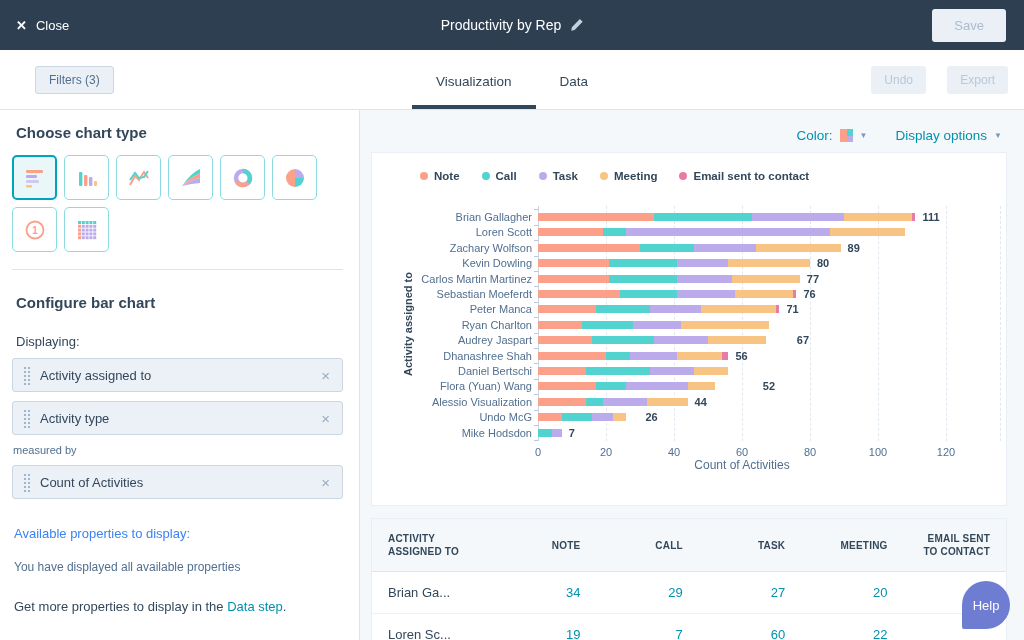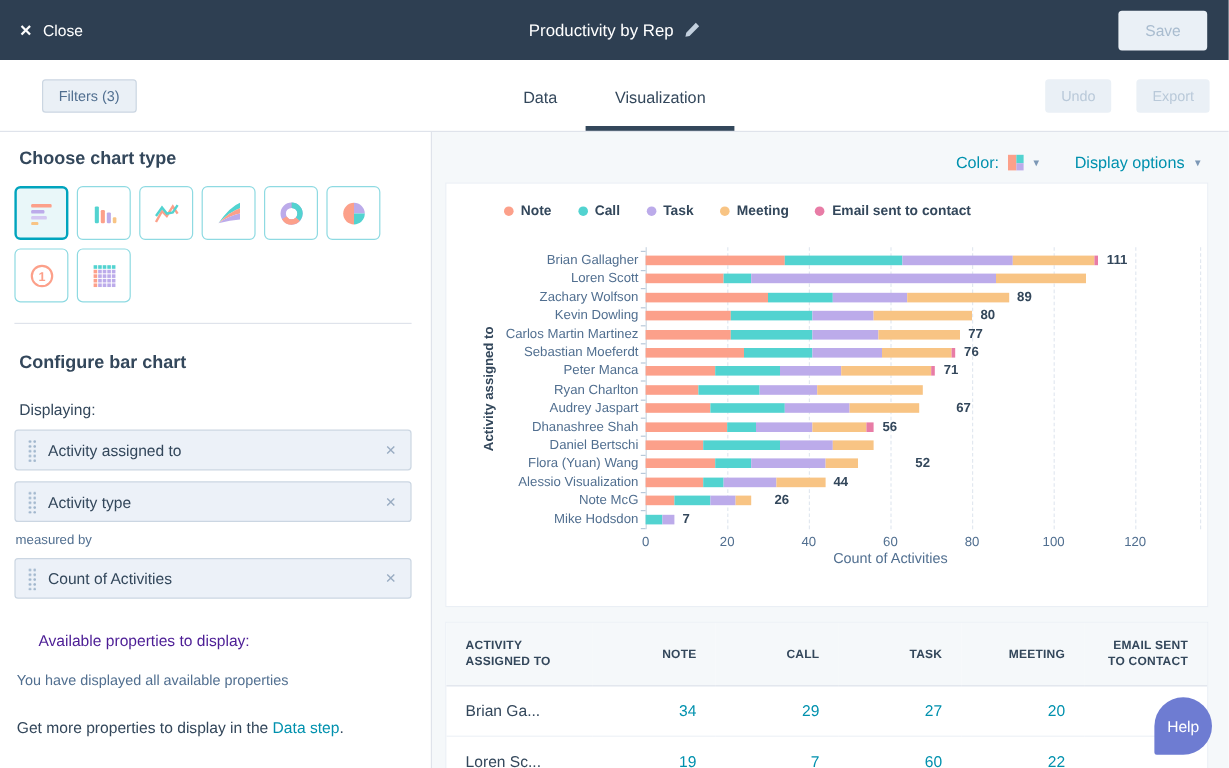--- a/index.html
+++ b/index.html
@@ -32,21 +32,21 @@
   .chart-type.selected { border:2px solid #00a4bd; background:#e9f7f9; }
   .divider { border:none; border-top:1px solid #dfe3eb; margin:17px 0 0; }
   .cfg-heading { margin-top:24px; }
   .displaying { margin:23px 0 0 4px; font-size:13px; color:#33475b; }
   .pill { margin-top:9px; height:34px; background:#ecf1f8; border:1px solid #cbd6e2; border-radius:3px; display:flex; align-items:center; padding:0 12px 0 10px; cursor:grab; }
   .pill:first-of-type { margin-top:15px; }
   .drag-handle { width:7px; height:19px; background-image:radial-gradient(circle,#9fb5cc 1px,transparent 1.2px); background-size:4px 4px; margin-right:10px; }
   .pill-label { font-size:13px; color:#33475b; flex:1; }
   .pill-x { color:#99acc2; font-size:15px; cursor:pointer; line-height:1; }
   .measured-by { margin:9px 0 1px 1px; font-size:11px; color:#516f90; }
-  .avail-heading { margin:27px 0 0 20px; font-size:13px; color:#4c1d95; }
+  .avail-heading { margin:27px 0 0 2px; font-size:13px; color:#3b82f6; }
   .avail-note { margin:19px 0 0 2px; font-size:12px; color:#516f90; }
   .more-line { margin:25px 0 0 2px; font-size:13px; color:#33475b; }
   .link { color:#0091ae; text-decoration:none; cursor:pointer; }
 
   
   .main { flex:1; background:#f5f8fa; position:relative; }
   .options-row { height:42px; display:flex; justify-content:flex-end; align-items:center; gap:28px; padding:8px 22px 0 0; font-size:13.5px; color:#0091ae; }
   .opt-item { display:flex; align-items:center; gap:7px; cursor:pointer; }
   .caret { font-size:8px; color:#7c98b6; }
   .swatch { width:13px; height:13px; display:grid; grid-template-columns:7px 6px; grid-template-rows:7px 6px; }
@@ -95,22 +95,22 @@
     <svg width="14" height="14" viewBox="0 0 16 16">
         <path d="M11.6 1.2l3.2 3.2L5.6 13.6l-3.9.9.8-4L11.6 1.2zM10.4 3.6l2 2" fill="#c3d0de"></path>
       </svg>
   </div>
   <button class="save-btn">Save</button>
 </header>
 
 <div class="toolbar">
   <button class="filters-btn">Filters (3)</button>
   <nav class="tabs">
+    <button class="tab active">Visualization</button>
     <button class="tab">Data</button>
-    <button class="tab active">Visualization</button>
   </nav>
   <button class="ghost-btn undo-btn">Undo</button>
   <button class="ghost-btn export-btn">Export</button>
 </div>
 
 <div class="content">
 
   <aside class="sidebar">
     <h2 class="side-heading">Choose chart type</h2>
     <div class="icon-grid" id="icon-grid">
@@ -365,21 +365,21 @@
           <div class="bar-seg" style="left: 223.8px; top: 229.4px; width: 30.6px; background: rgb(82, 211, 208);"></div>
           <div class="bar-seg" style="left: 254.4px; top: 229.4px; width: 61.2px; background: rgb(188, 171, 234);"></div>
           <div class="bar-seg" style="left: 315.6px; top: 229.4px; width: 27.2px; background: rgb(248, 196, 132);"></div>
           <div class="total-label" style="left: 349.8px; top: 227.4px; padding-left: 41px;">52</div>
           <div class="cat-label" style="left: 10px; top: 242.8px;">Alessio Visualization</div>
           <div class="bar-seg" style="left: 166px; top: 244.8px; width: 47.6px; background: rgb(252, 160, 138);"></div>
           <div class="bar-seg" style="left: 213.6px; top: 244.8px; width: 17px; background: rgb(82, 211, 208);"></div>
           <div class="bar-seg" style="left: 230.6px; top: 244.8px; width: 44.2px; background: rgb(188, 171, 234);"></div>
           <div class="bar-seg" style="left: 274.8px; top: 244.8px; width: 40.8px; background: rgb(248, 196, 132);"></div>
           <div class="total-label" style="left: 322.6px; top: 242.8px;">44</div>
-          <div class="cat-label" style="left: 10px; top: 258.2px;">Note McG</div>
+          <div class="cat-label" style="left: 10px; top: 258.2px;">Undo McG</div>
           <div class="bar-seg" style="left: 166px; top: 260.2px; width: 23.8px; background: rgb(252, 160, 138);"></div>
           <div class="bar-seg" style="left: 189.8px; top: 260.2px; width: 30.6px; background: rgb(82, 211, 208);"></div>
           <div class="bar-seg" style="left: 220.4px; top: 260.2px; width: 20.4px; background: rgb(188, 171, 234);"></div>
           <div class="bar-seg" style="left: 240.8px; top: 260.2px; width: 13.6px; background: rgb(248, 196, 132);"></div>
           <div class="total-label" style="left: 261.4px; top: 258.2px; margin-left: 12px;">26</div>
           <div class="cat-label" style="left: 10px; top: 273.6px;">Mike Hodsdon</div>
           <div class="bar-seg" style="left: 166px; top: 275.6px; width: 13.6px; background: rgb(82, 211, 208);"></div>
           <div class="bar-seg" style="left: 179.6px; top: 275.6px; width: 10.2px; background: rgb(188, 171, 234);"></div>
           <div class="total-label" style="left: 196.8px; top: 273.6px;">7</div>
           <div class="xaxis-title" style="left: 370px; top: 305px;">Count of Activities</div>

